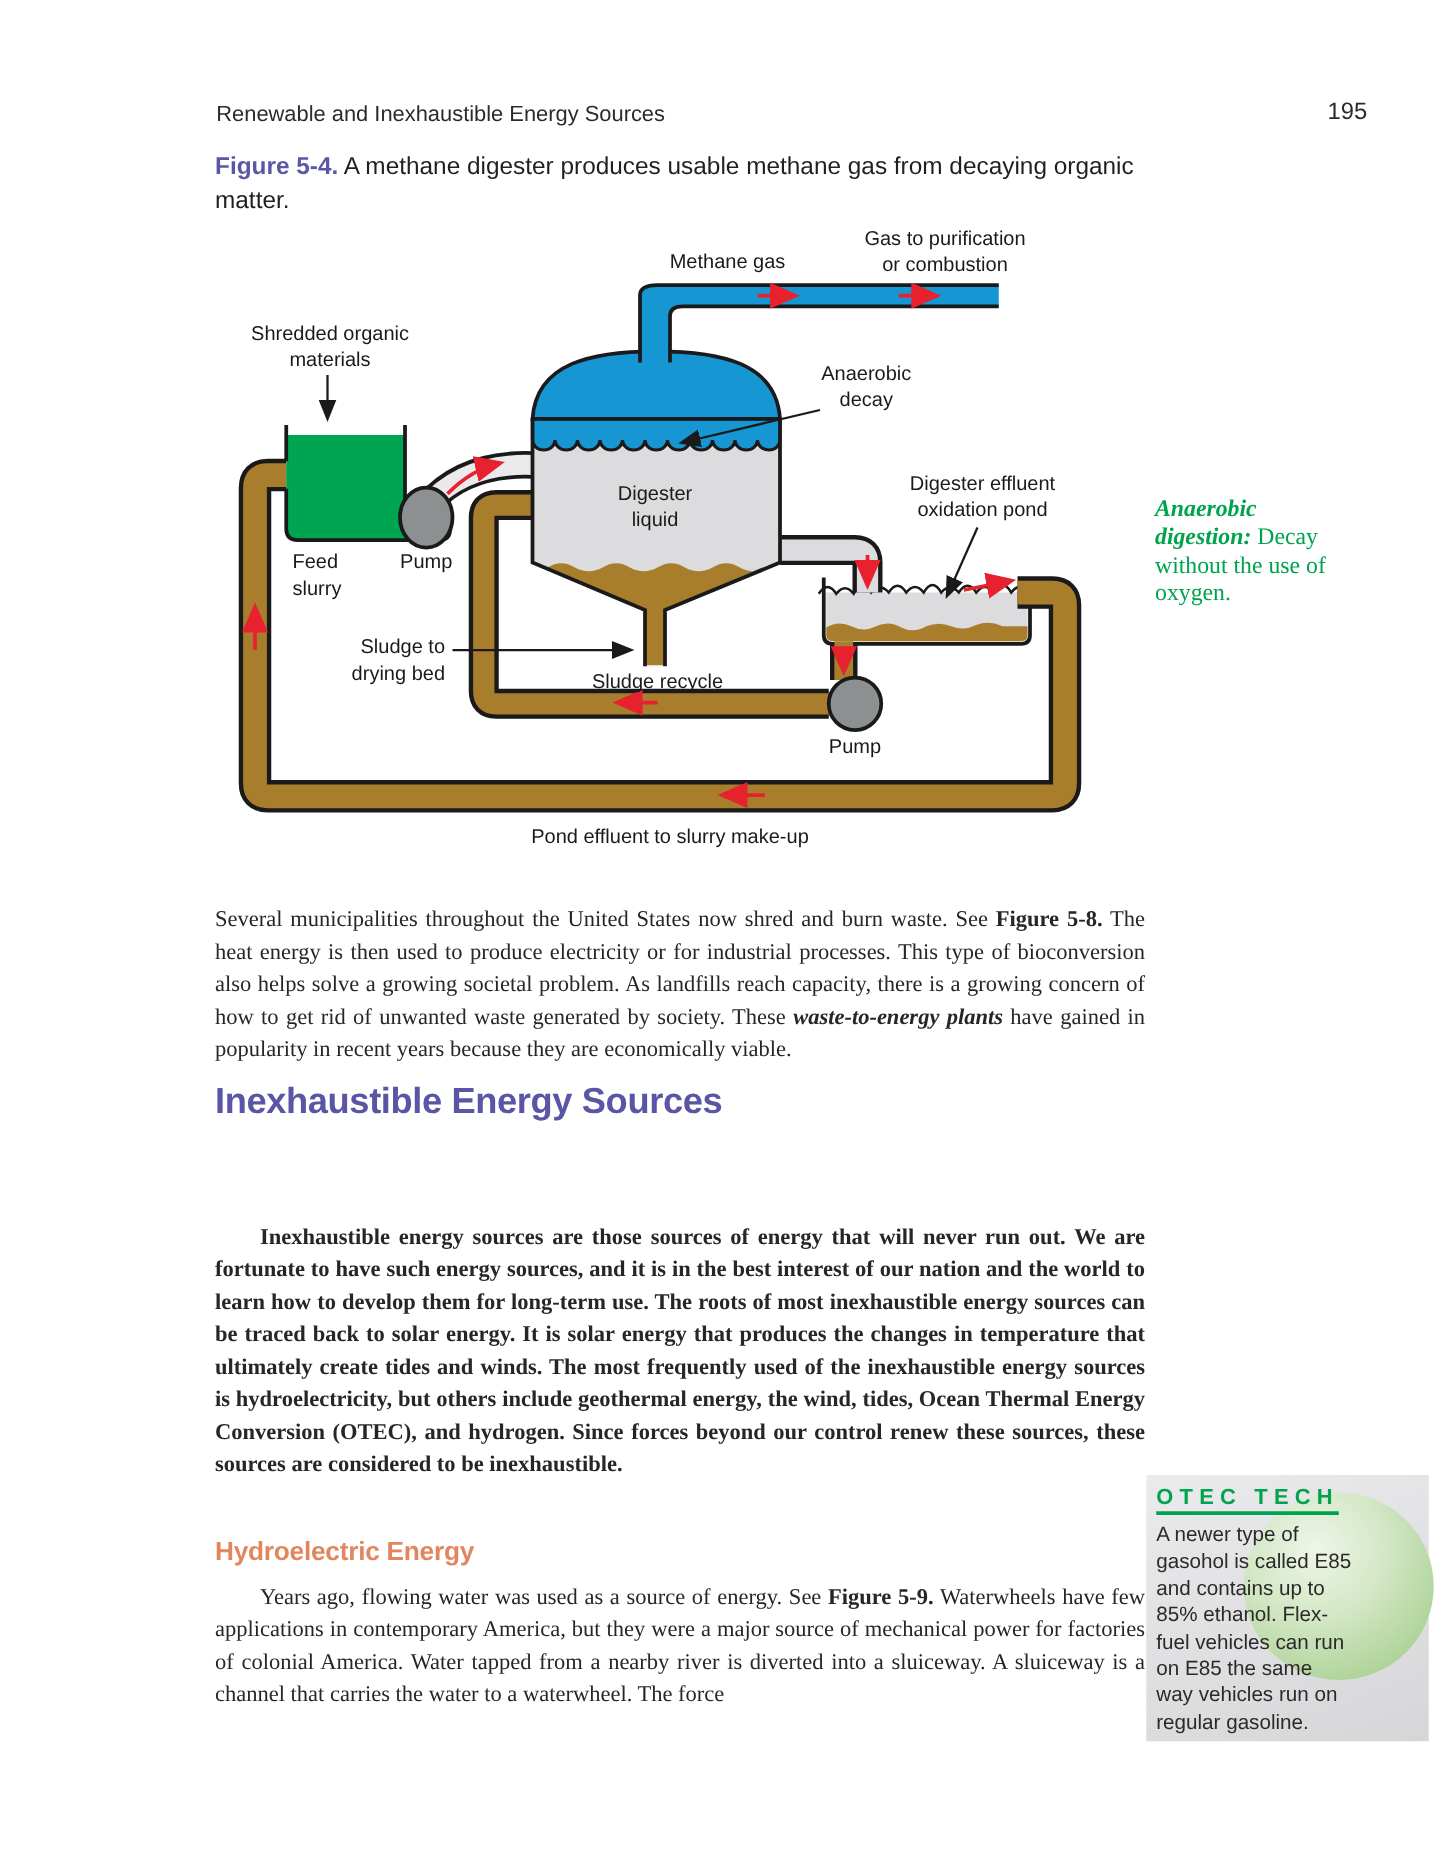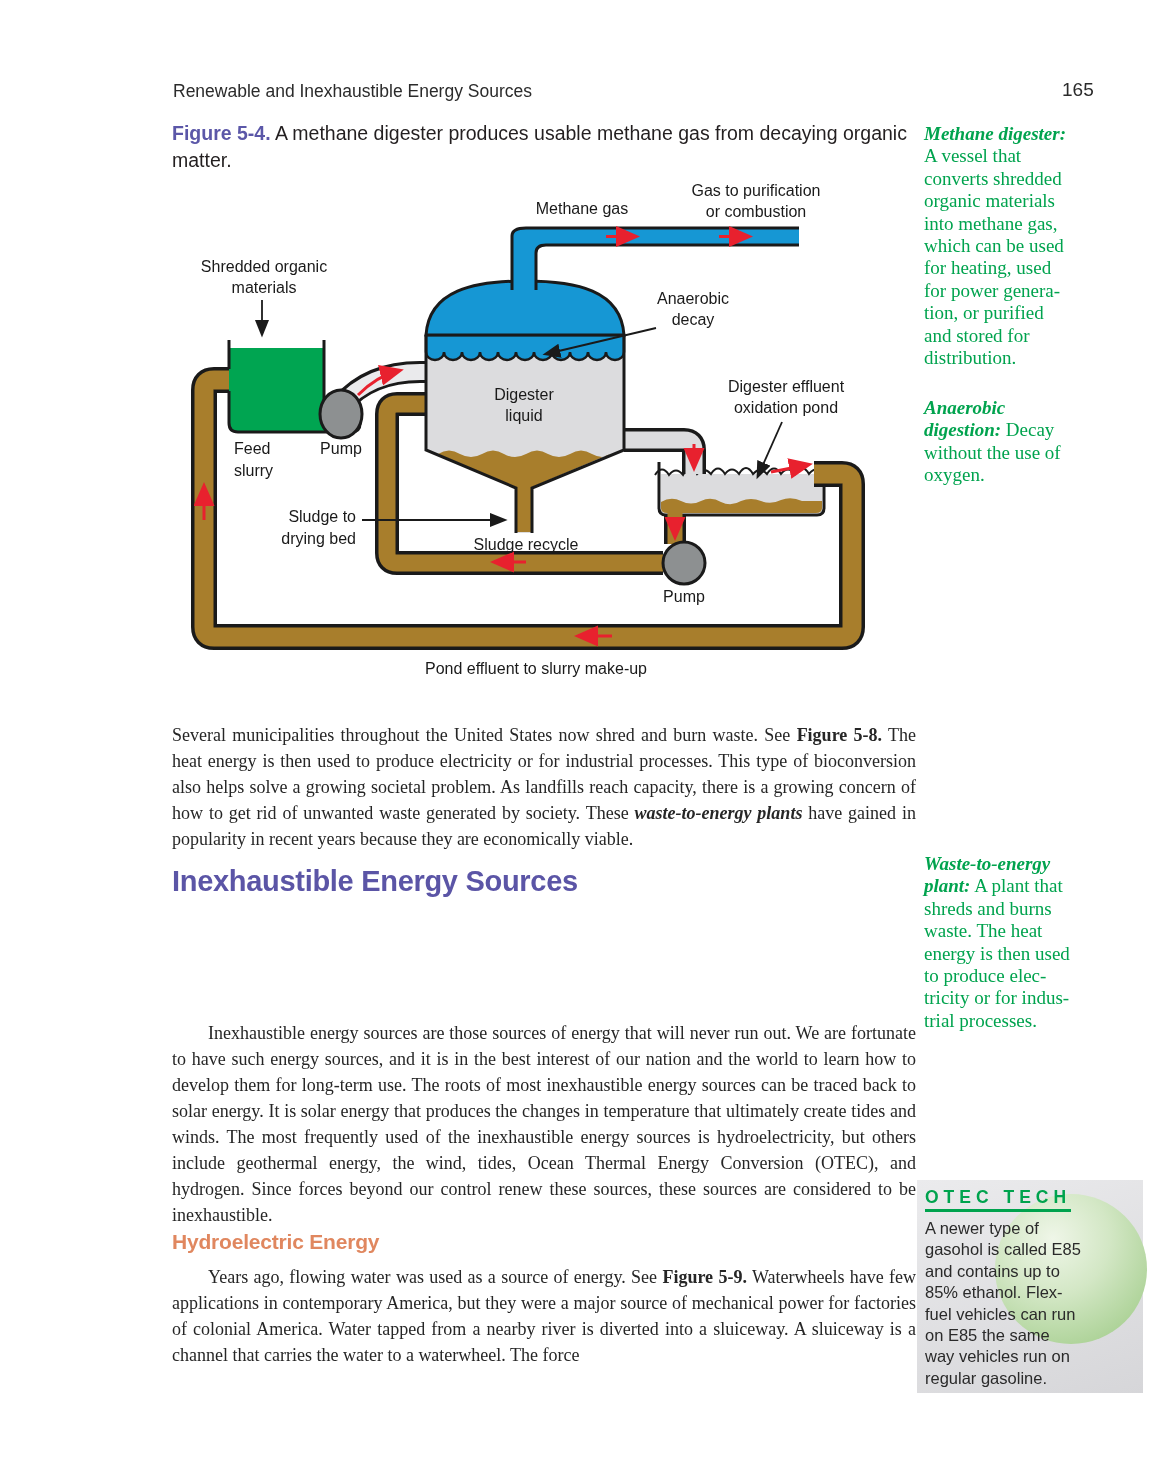--- a/index.html
+++ b/index.html
@@ -9,21 +9,21 @@
   
   .running-title{left:149px;top:81px;font-size:17.5px;color:#2b2b2b;}
   .page-number{left:1038px;top:79px;font-size:19px;color:#2b2b2b;}
   
   .fig-caption{left:148px;top:120px;width:744px;font-size:19.5px;line-height:27px;color:#231f20;}
   .fig-label{color:#5b57a8;font-weight:bold;}
   
   .bodytext{left:148px;width:744px;font-family:"Liberation Serif",serif;font-size:18px;
             line-height:26px;text-align:justify;color:#262626;}
   .p1{top:722px;}
-  .p2{top:1020px;text-indent:36px;}
+  .p2{top:976px;text-indent:36px;font-weight:bold;}
   .p3{top:1264px;text-indent:36px;}
   .h1{left:148px;top:865px;font-size:29px;font-weight:bold;color:#5b55a6;letter-spacing:-0.3px;}
   .h2{left:148px;top:1230px;font-size:21px;font-weight:bold;color:#e0875f;letter-spacing:-0.2px;}
   .bold{font-weight:bold;}
   .boldital{font-weight:bold;font-style:italic;}
   
   .note{left:900px;width:205px;font-family:"Liberation Serif",serif;font-size:19px;
         line-height:22.4px;color:#00a34e;}
   .note .term{font-weight:bold;font-style:italic;white-space:pre-line;}
   .note .ntext{white-space:pre-line;}
@@ -42,21 +42,21 @@
   
   .diagram{left:150px;top:182px;width:730px;height:520px;}
   svg text{font-family:"Liberation Sans",sans-serif;font-size:16px;fill:#1a1a1a;}
 </style>
 </head>
 <body>
 
 <div class="page">
 
   <div class="abs running-title">Renewable and Inexhaustible Energy Sources</div>
-  <div class="abs page-number">165</div>
+  <div class="abs page-number">195</div>
 
   <div class="abs fig-caption">
     <span class="fig-label">Figure 5-4.</span><span> A methane digester produces usable methane gas from decaying organic matter.</span>
   </div>
 
   <div class="abs diagram">
     <svg width="730" height="520" viewBox="0 0 730 520">
       <defs>
         <marker id="ar" markerWidth="9" markerHeight="8" refX="6" refY="3.5" orient="auto">
           <path d="M0,0 L8,3.5 L0,7 Z" fill="#E8212E"></path>
@@ -153,48 +153,25 @@
       <text x="60" y="294">slurry</text>
       <text x="167" y="272" text-anchor="middle">Pump</text>
       <text x="182" y="340" text-anchor="end">Sludge to</text>
       <text x="182" y="362" text-anchor="end">drying bed</text>
       <text x="352" y="368" text-anchor="middle">Sludge recycle</text>
       <text x="510" y="420" text-anchor="middle">Pump</text>
       <text x="362" y="492" text-anchor="middle">Pond effluent to slurry make-up</text>
     </svg>
   </div>
 
-  <div class="abs note note1">
-    <span class="term">Methane digester:</span><span class="ntext">
-A vessel that
-converts shredded
-organic materials
-into methane gas,
-which can be used
-for heating, used
-for power genera-
-tion, or purified
-and stored for
-distribution.</span>
-  </div>
   <div class="abs note note2">
     <span class="term">Anaerobic
 digestion:</span><span class="ntext"> Decay
 without the use of
 oxygen.</span>
-  </div>
-  <div class="abs note note3">
-    <span class="term">Waste-to-energy
-plant:</span><span class="ntext"> A plant that
-shreds and burns
-waste. The heat
-energy is then used
-to produce elec-
-tricity or for indus-
-trial processes.</span>
   </div>
 
   <div class="abs bodytext p1">
     <span>Several municipalities throughout the United States now shred and burn waste. See </span><span class="bold">Figure 5-8.</span><span> The heat energy is then used to produce electricity or for industrial processes. This type of bioconversion also helps solve a growing societal problem. As landfills reach capacity, there is a growing concern of how to get rid of unwanted waste generated by society. These </span><span class="boldital">waste-to-energy plants</span><span> have gained in popularity in recent years because they are economically viable.</span>
   </div>
 
   <div class="abs h1">Inexhaustible Energy Sources</div>
 
   <div class="abs bodytext p2">Inexhaustible energy sources are those sources of energy that will never run out. We are fortunate to have such energy sources, and it is in the best interest of our nation and the world to learn how to develop them for long-term use. The roots of most inexhaustible energy sources can be traced back to solar energy. It is solar energy that produces the changes in temperature that ultimately create tides and winds. The most frequently used of the inexhaustible energy sources is hydroelectricity, but others include geothermal energy, the wind, tides, Ocean Thermal Energy Conversion (OTEC), and hydrogen. Since forces beyond our control renew these sources, these sources are considered to be inexhaustible.</div>
 

